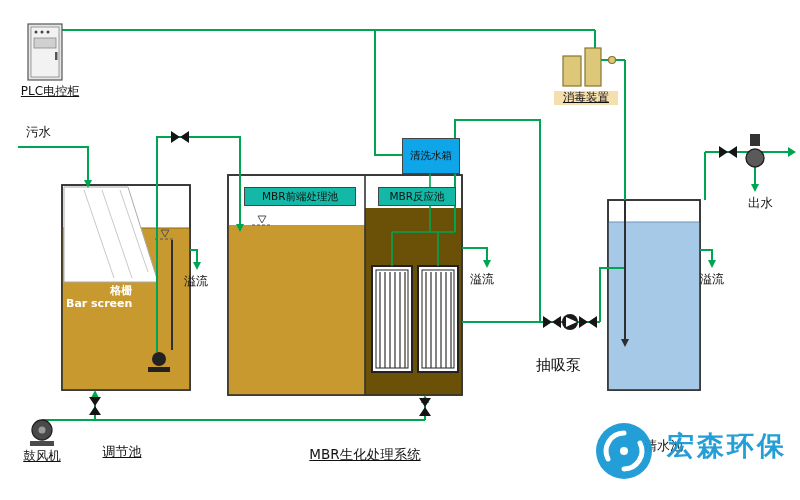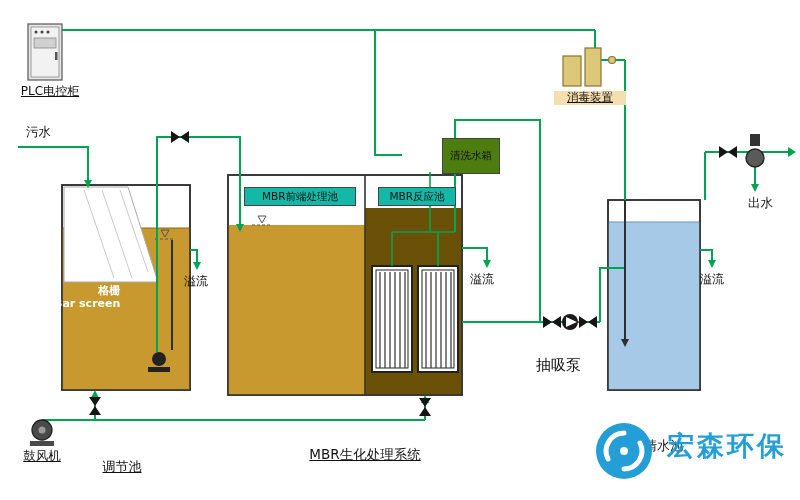--- a/index.html
+++ b/index.html
@@ -17,22 +17,22 @@
   .ad{fill:#2e2e2e;stroke:none;}
   .vv{fill:#151515;stroke:none;}
   .tank-wall{fill:#fff;stroke:#333;stroke-width:1.6;}
   .tank-outline{fill:none;stroke:#333;stroke-width:1.6;}
   .sludge{fill:var(--tank-sludge);}
   .dark{fill:var(--reactor-dark);}
   .water{fill:var(--clean-water);}
   .dbox{fill:var(--disinfect-box);stroke:#8a7430;stroke-width:1.2;}
   .tag{position:absolute;background:#14b8a6;border:1px solid #444;display:flex;
        align-items:center;justify-content:center;}
-  .wash{position:absolute;background:#4d7c0f;border:1.3px solid #444;display:flex;
-        align-items:center;justify-content:center;margin-left:40px;}
+  .wash{position:absolute;background:#0ea5e9;border:1.3px solid #444;display:flex;
+        align-items:center;justify-content:center;}
   .logo-cn{position:absolute;font-weight:bold;color:var(--logo-blue);letter-spacing:3px;}
   .logo-en{position:absolute;font-weight:bold;color:var(--logo-orange);letter-spacing:1.5px;}
 </style>
 </head>
 <body>
 
 <div class="stage">
 
   <svg width="800" height="500" viewBox="0 0 800 500">
 
@@ -191,43 +191,43 @@
     <g>
       <rect class="dbox" x="563" y="56" width="18" height="30"></rect>
       <rect class="dbox" x="585" y="48" width="16" height="38"></rect>
     </g>
   </svg>
 
   <div class="lbl c" style="left:10px;top:84px;width:80px;font-size:12px;">PLC电控柜</div>
 
   <div class="lbl" style="left:26px;top:124px;font-size:12.5px;">污水</div>
 
-  <div class="lbl" style="left:54px;top:284px;font-size:11px;color:#fff;font-weight:600;">
+  <div class="lbl" style="left:66px;top:284px;font-size:11px;color:#fff;font-weight:600;">
     <div>格栅</div>
     <div>Bar screen</div>
   </div>
 
   <div class="lbl" style="left:184px;top:274px;font-size:12px;">溢流</div>
   <div class="lbl" style="left:470px;top:272px;font-size:12px;">溢流</div>
   <div class="lbl" style="left:700px;top:272px;font-size:12px;">溢流</div>
 
   <div class="tag" style="left:244px;top:187px;width:110px;height:17px;font-size:10.5px;">MBR前端处理池</div>
   <div class="tag" style="left:378px;top:187px;width:76px;height:17px;font-size:10.5px;">MBR反应池</div>
 
   <div class="wash" style="left:402px;top:138px;width:56px;height:34px;font-size:10.5px;">清洗水箱</div>
 
-  <div class="lbl c" style="left:554px;top:91px;width:72px;font-size:11.5px;background:#f6dfae;">消毒装置</div>
+  <div class="lbl c" style="left:554px;top:91px;width:64px;font-size:11.5px;background:#f6dfae;">消毒装置</div>
 
   <div class="lbl" style="left:536px;top:356px;font-size:15px;">抽吸泵</div>
 
   <div class="lbl" style="left:748px;top:195px;font-size:12.5px;">出水</div>
 
   <div class="lbl c" style="left:14px;top:448px;width:56px;font-size:12.5px;">鼓风机</div>
 
-  <div class="lbl c" style="left:92px;top:444px;width:60px;font-size:13px;margin-top:15px;">调节池</div>
+  <div class="lbl c" style="left:92px;top:444px;width:60px;font-size:13px;">调节池</div>
 
   <div class="lbl c" style="left:280px;top:446px;width:170px;font-size:13.5px;">MBR生化处理系统</div>
 
   <div class="lbl" style="left:644px;top:438px;font-size:13px;z-index:1;">清水池</div>
 
   <div style="position:absolute;left:583px;top:416px;width:205px;height:80px;z-index:5;opacity:0.95;">
     <svg width="62" height="62" style="position:absolute;left:10px;top:4px;">
       <circle cx="31" cy="31" r="28" fill="var(--logo-blue)"></circle>
       <path d="M15 39 A18 18 0 0 1 31 13" fill="none" stroke="#ffffff" stroke-width="5" stroke-linecap="round"></path>
       <path d="M47 23 A18 18 0 0 1 31 49" fill="none" stroke="#ffffff" stroke-width="5" stroke-linecap="round"></path>

